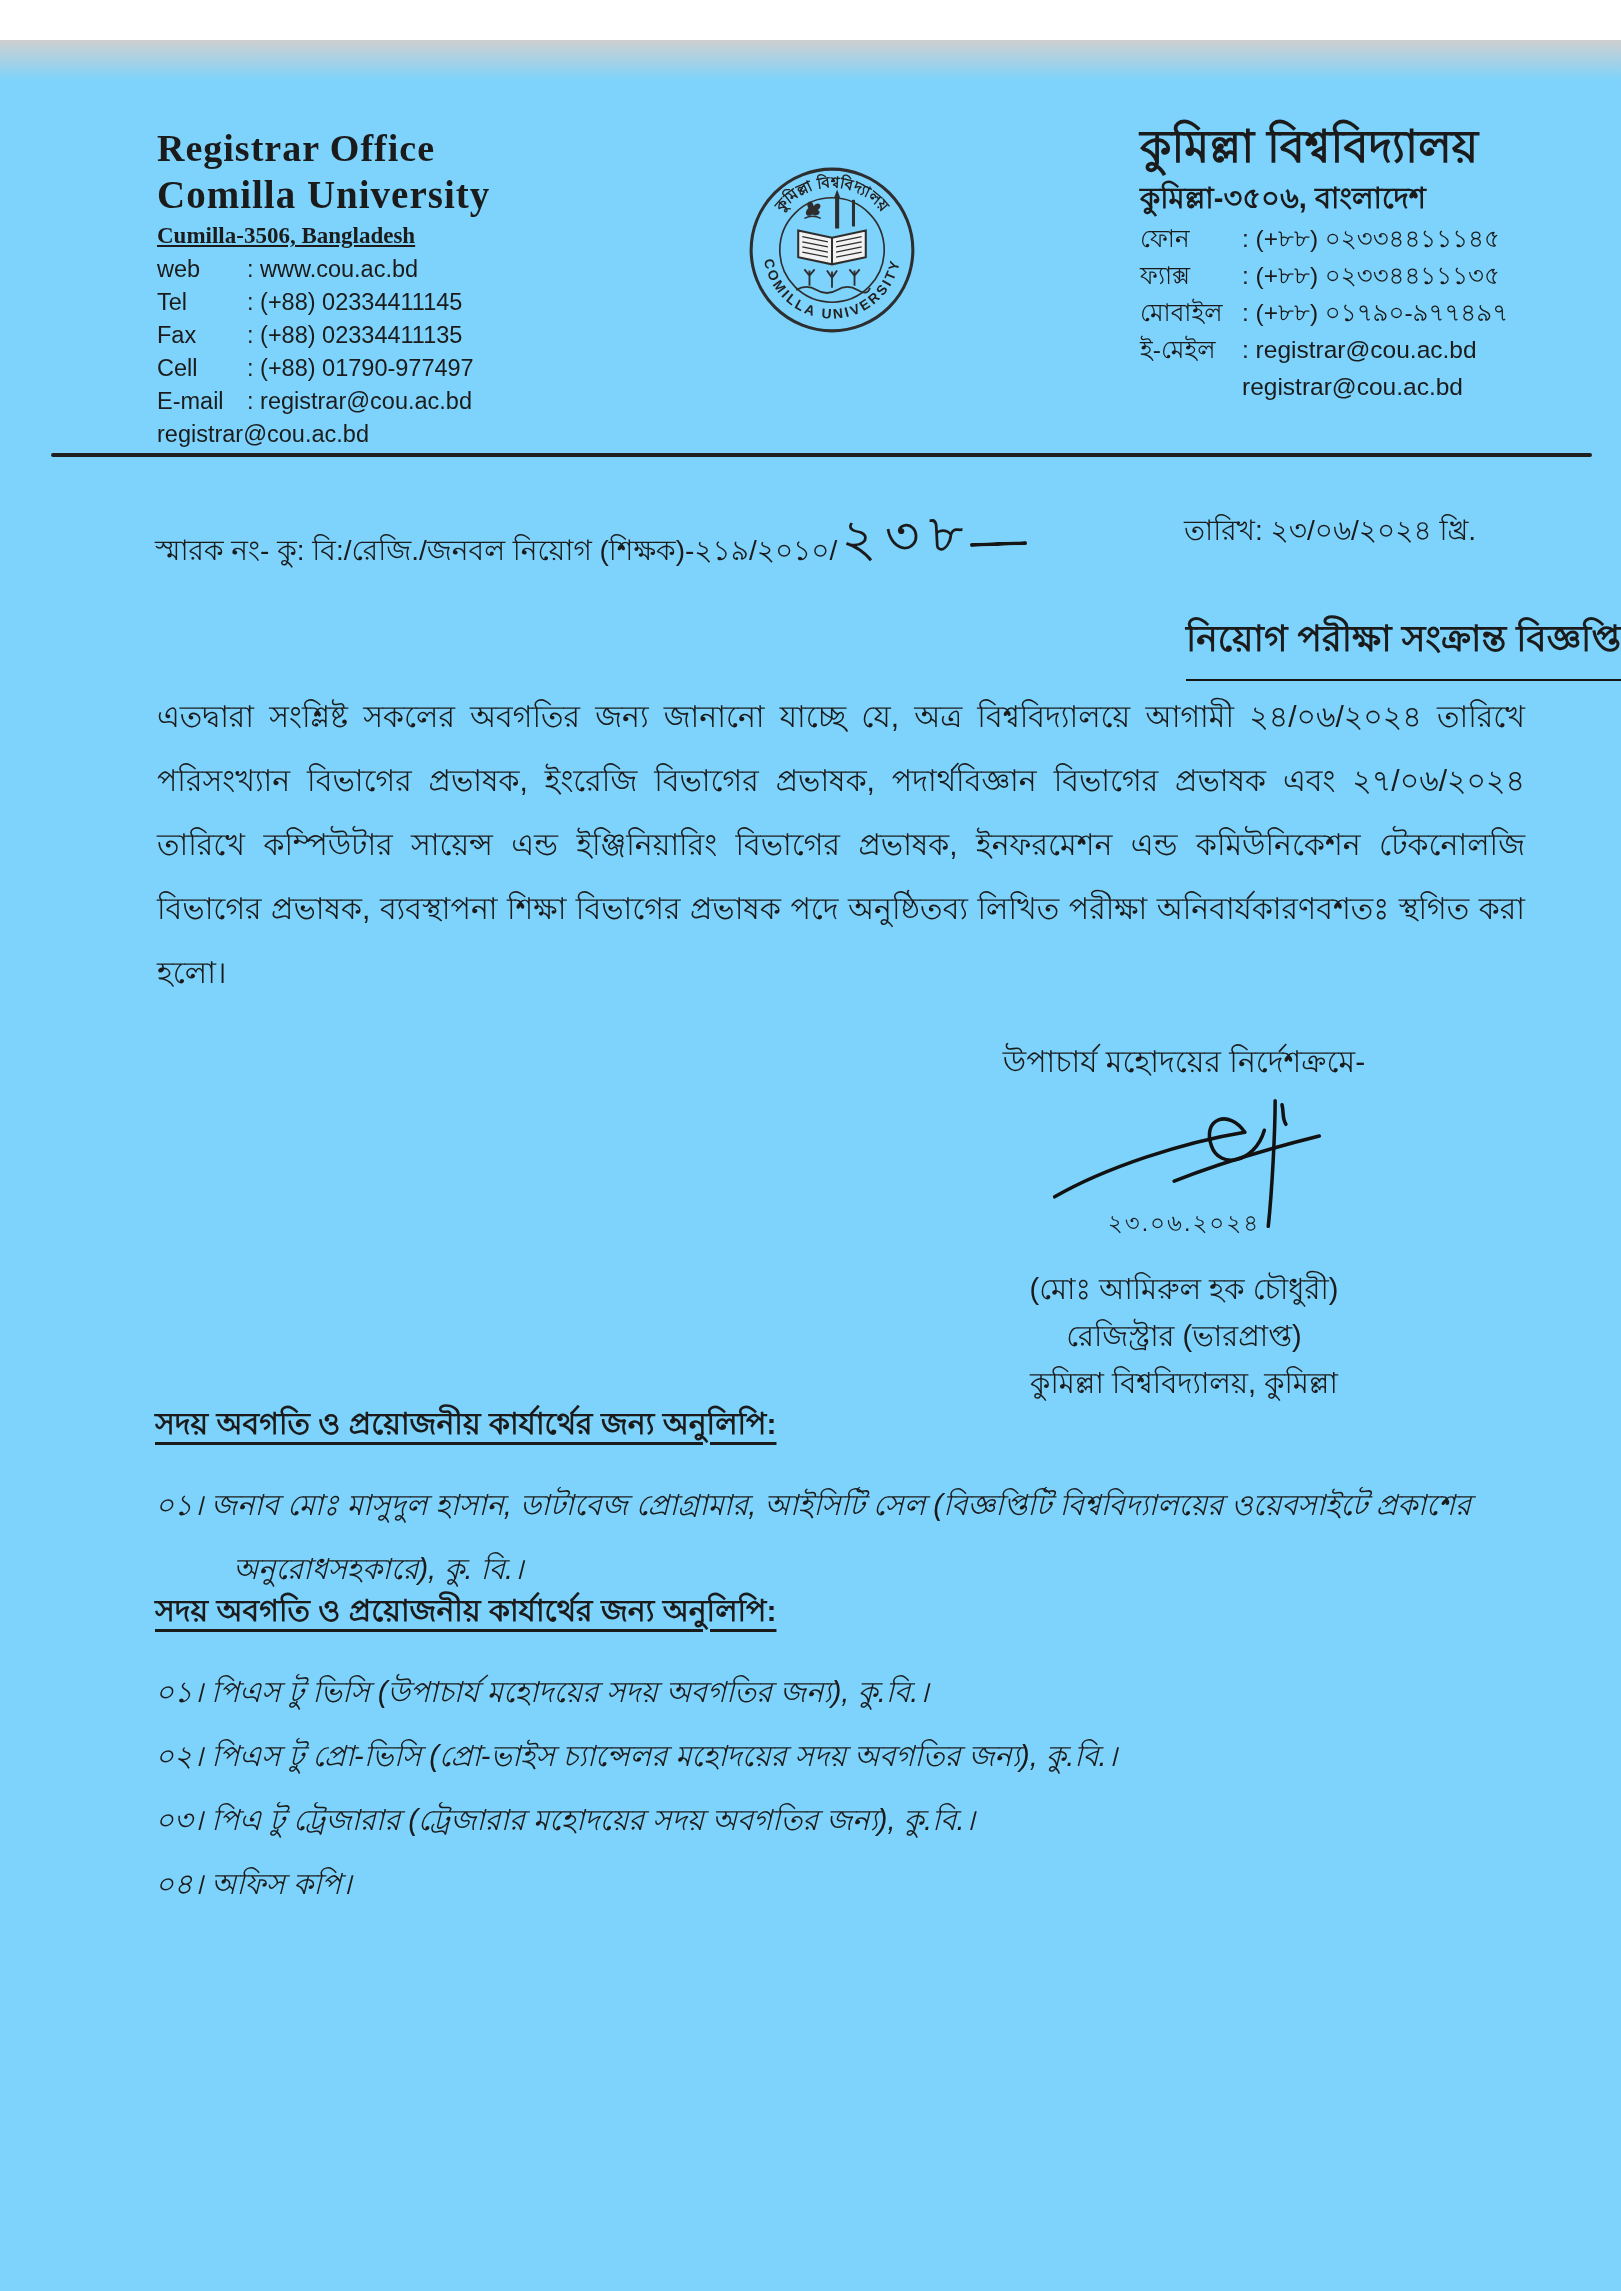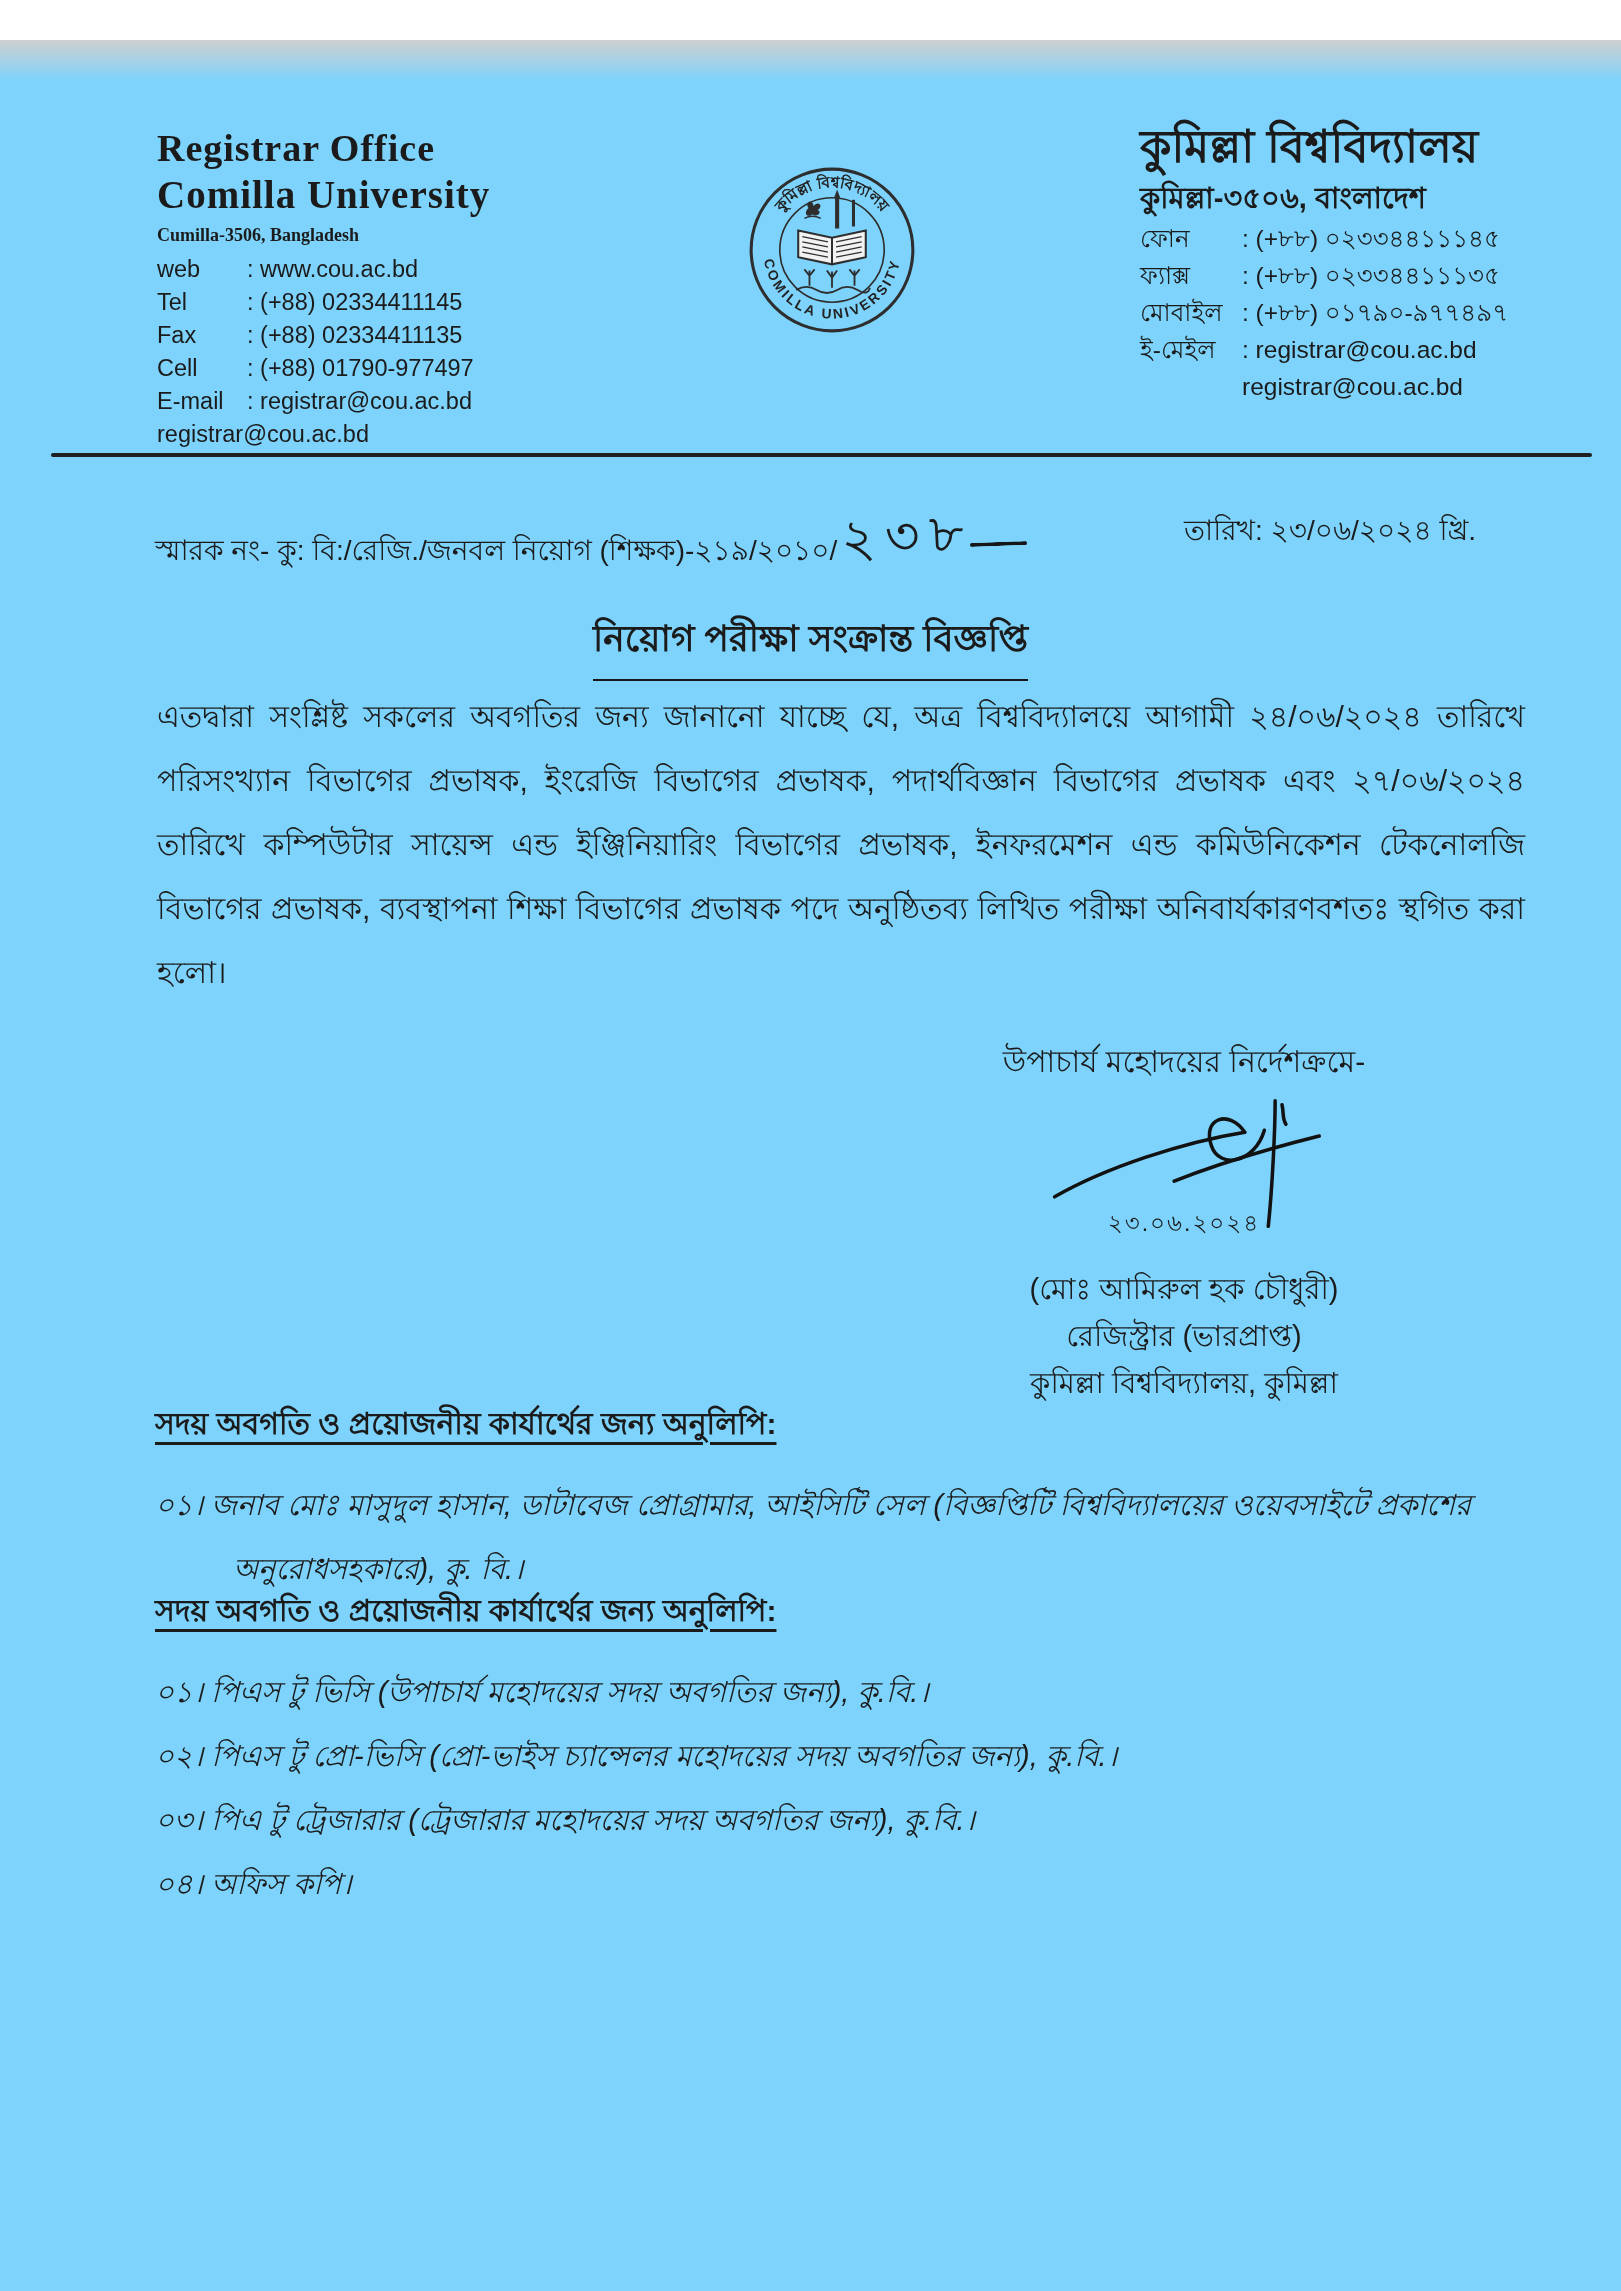--- a/index.html
+++ b/index.html
@@ -14,21 +14,21 @@
   }
   .page::before{
     content:"";position:absolute;left:0;top:0;width:100%;height:41px;
     background:linear-gradient(#cfcfcf,rgba(255,255,255,0));
     pointer-events:none;
   }
   
   .lh-left{position:absolute;left:157px;top:86px;width:461px;}
   .lh-left .office{font-family:"Liberation Serif","DejaVu Serif",serif;font-weight:bold;font-size:38px;line-height:45px;letter-spacing:1px;}
   .lh-left .univ{font-family:"Liberation Serif","DejaVu Serif",serif;font-weight:bold;font-size:39px;line-height:47px;letter-spacing:1px;}
-  .lh-left .addr{font-family:"Liberation Serif","DejaVu Serif",serif;font-weight:bold;font-size:18px;line-height:35px;}
+  .lh-left .addr{font-family:"Liberation Serif","DejaVu Serif",serif;font-weight:bold;font-size:23px;line-height:35px;text-decoration:underline;}
   .contact{font-size:23.5px;line-height:33px;}
   .contact .row{display:flex;}
   .contact .lbl{width:90px;flex:0 0 auto;}
   .contact .val{white-space:nowrap;}
   .email-extra{font-size:23.5px;line-height:33px;}
 
   .lh-right{position:absolute;left:1140px;top:76px;width:461px;}
   .lh-right .office-bn{font-weight:bold;font-size:41px;line-height:55px;}
   .lh-right .univ-bn{font-weight:bold;font-size:45px;line-height:61px;}
   .lh-right .addr-bn{font-weight:bold;font-size:29px;line-height:43px;}
@@ -41,21 +41,21 @@
 
   .rule{position:absolute;left:51px;top:413px;width:1541px;height:3.9px;background:#1f1f1f;border-radius:2px;}
 
   
   .memo{position:absolute;left:155px;top:461px;font-size:28px;white-space:nowrap;}
   .memo .hand{display:inline-block;font-size:53px;font-weight:500;letter-spacing:9.8px;transform:rotate(-3deg);position:relative;top:-5.9px;margin-left:3.9px;}
   .memo .hand-tail{display:inline-block;width:57px;border-top:4.9px solid #161616;border-radius:2.9px;vertical-align:13.7px;margin-left:-3.9px;transform:rotate(-2deg);}
   .memo-date{position:absolute;left:1184px;top:469px;font-size:28px;white-space:nowrap;}
 
   
-  .title-wrap{position:absolute;left:0;top:571px;width:1621px;text-align:center;}
+  .title-wrap{position:absolute;left:0;top:571px;width:1621px;text-align:right;}
   .title{display:inline-block;font-size:36px;font-weight:bold;
          border-bottom:2.9px solid #161616;padding-bottom:7.8px;}
 
   
   .body-par{position:absolute;left:157px;top:645px;width:1368px;
             font-size:30px;line-height:64px;text-align:justify;}
 
   
   .sig{position:absolute;left:949px;top:998px;width:470px;text-align:center;}
   .sig .by-order{font-size:30px;}

